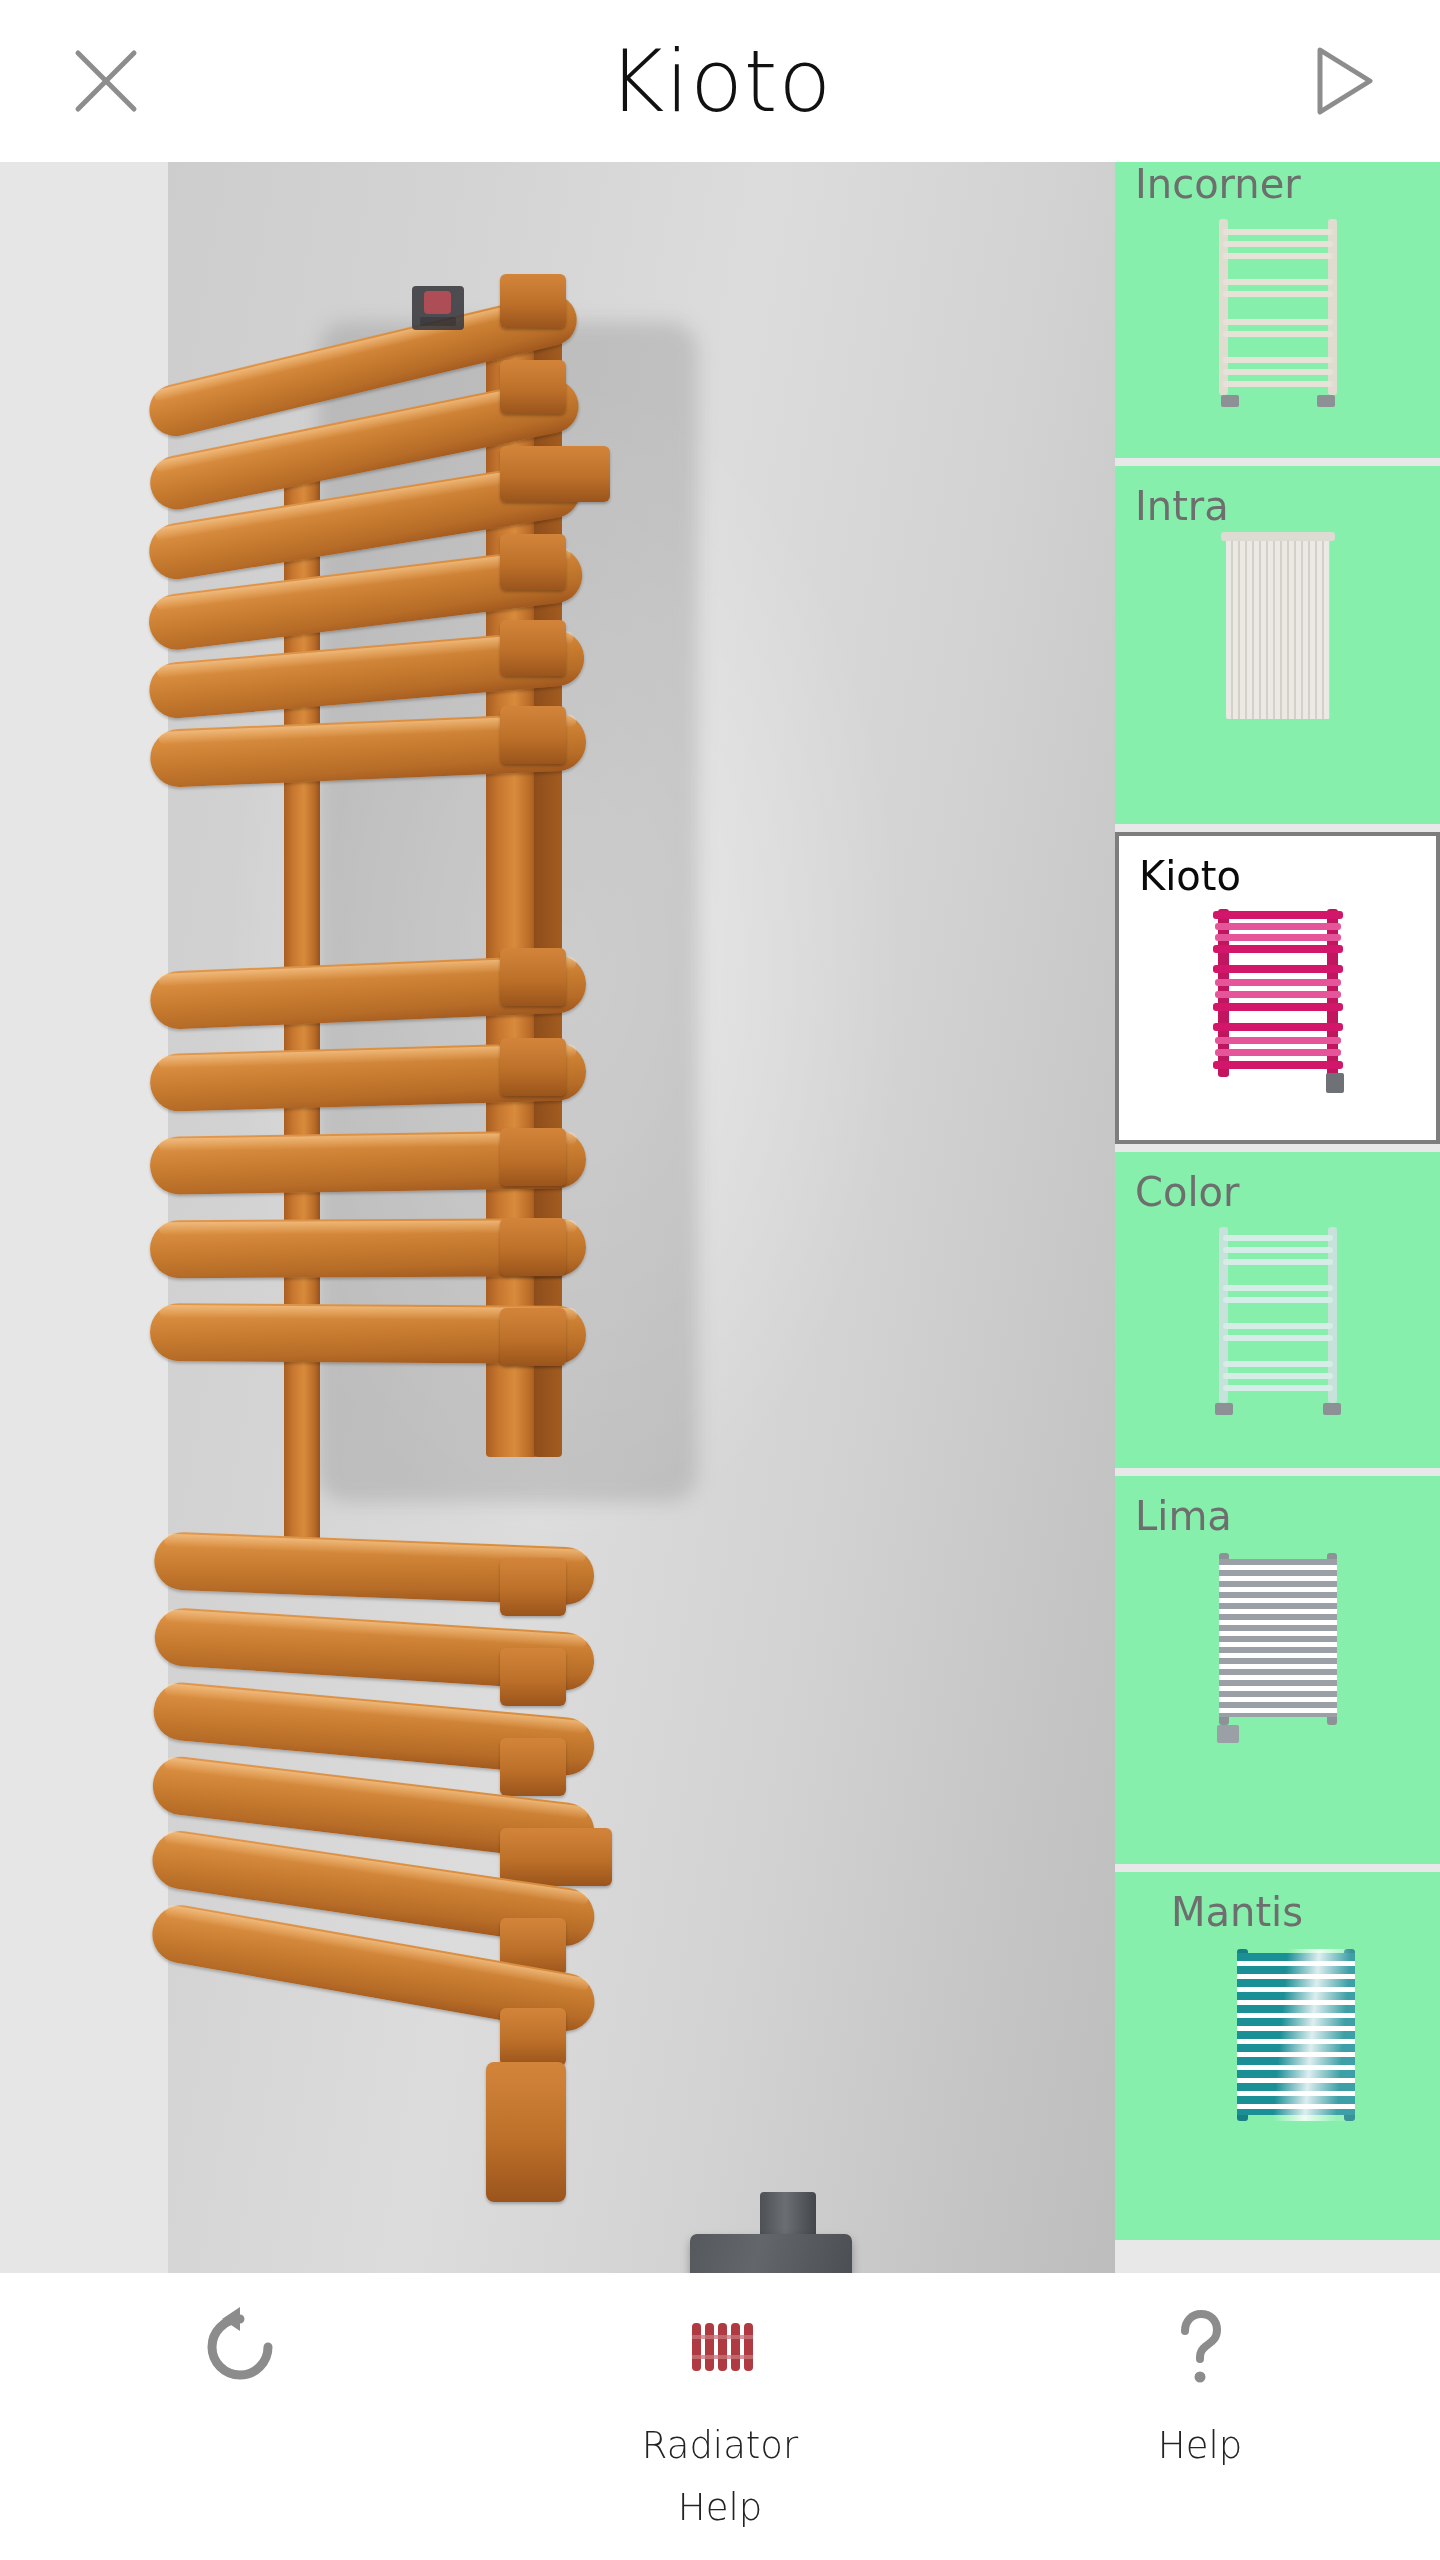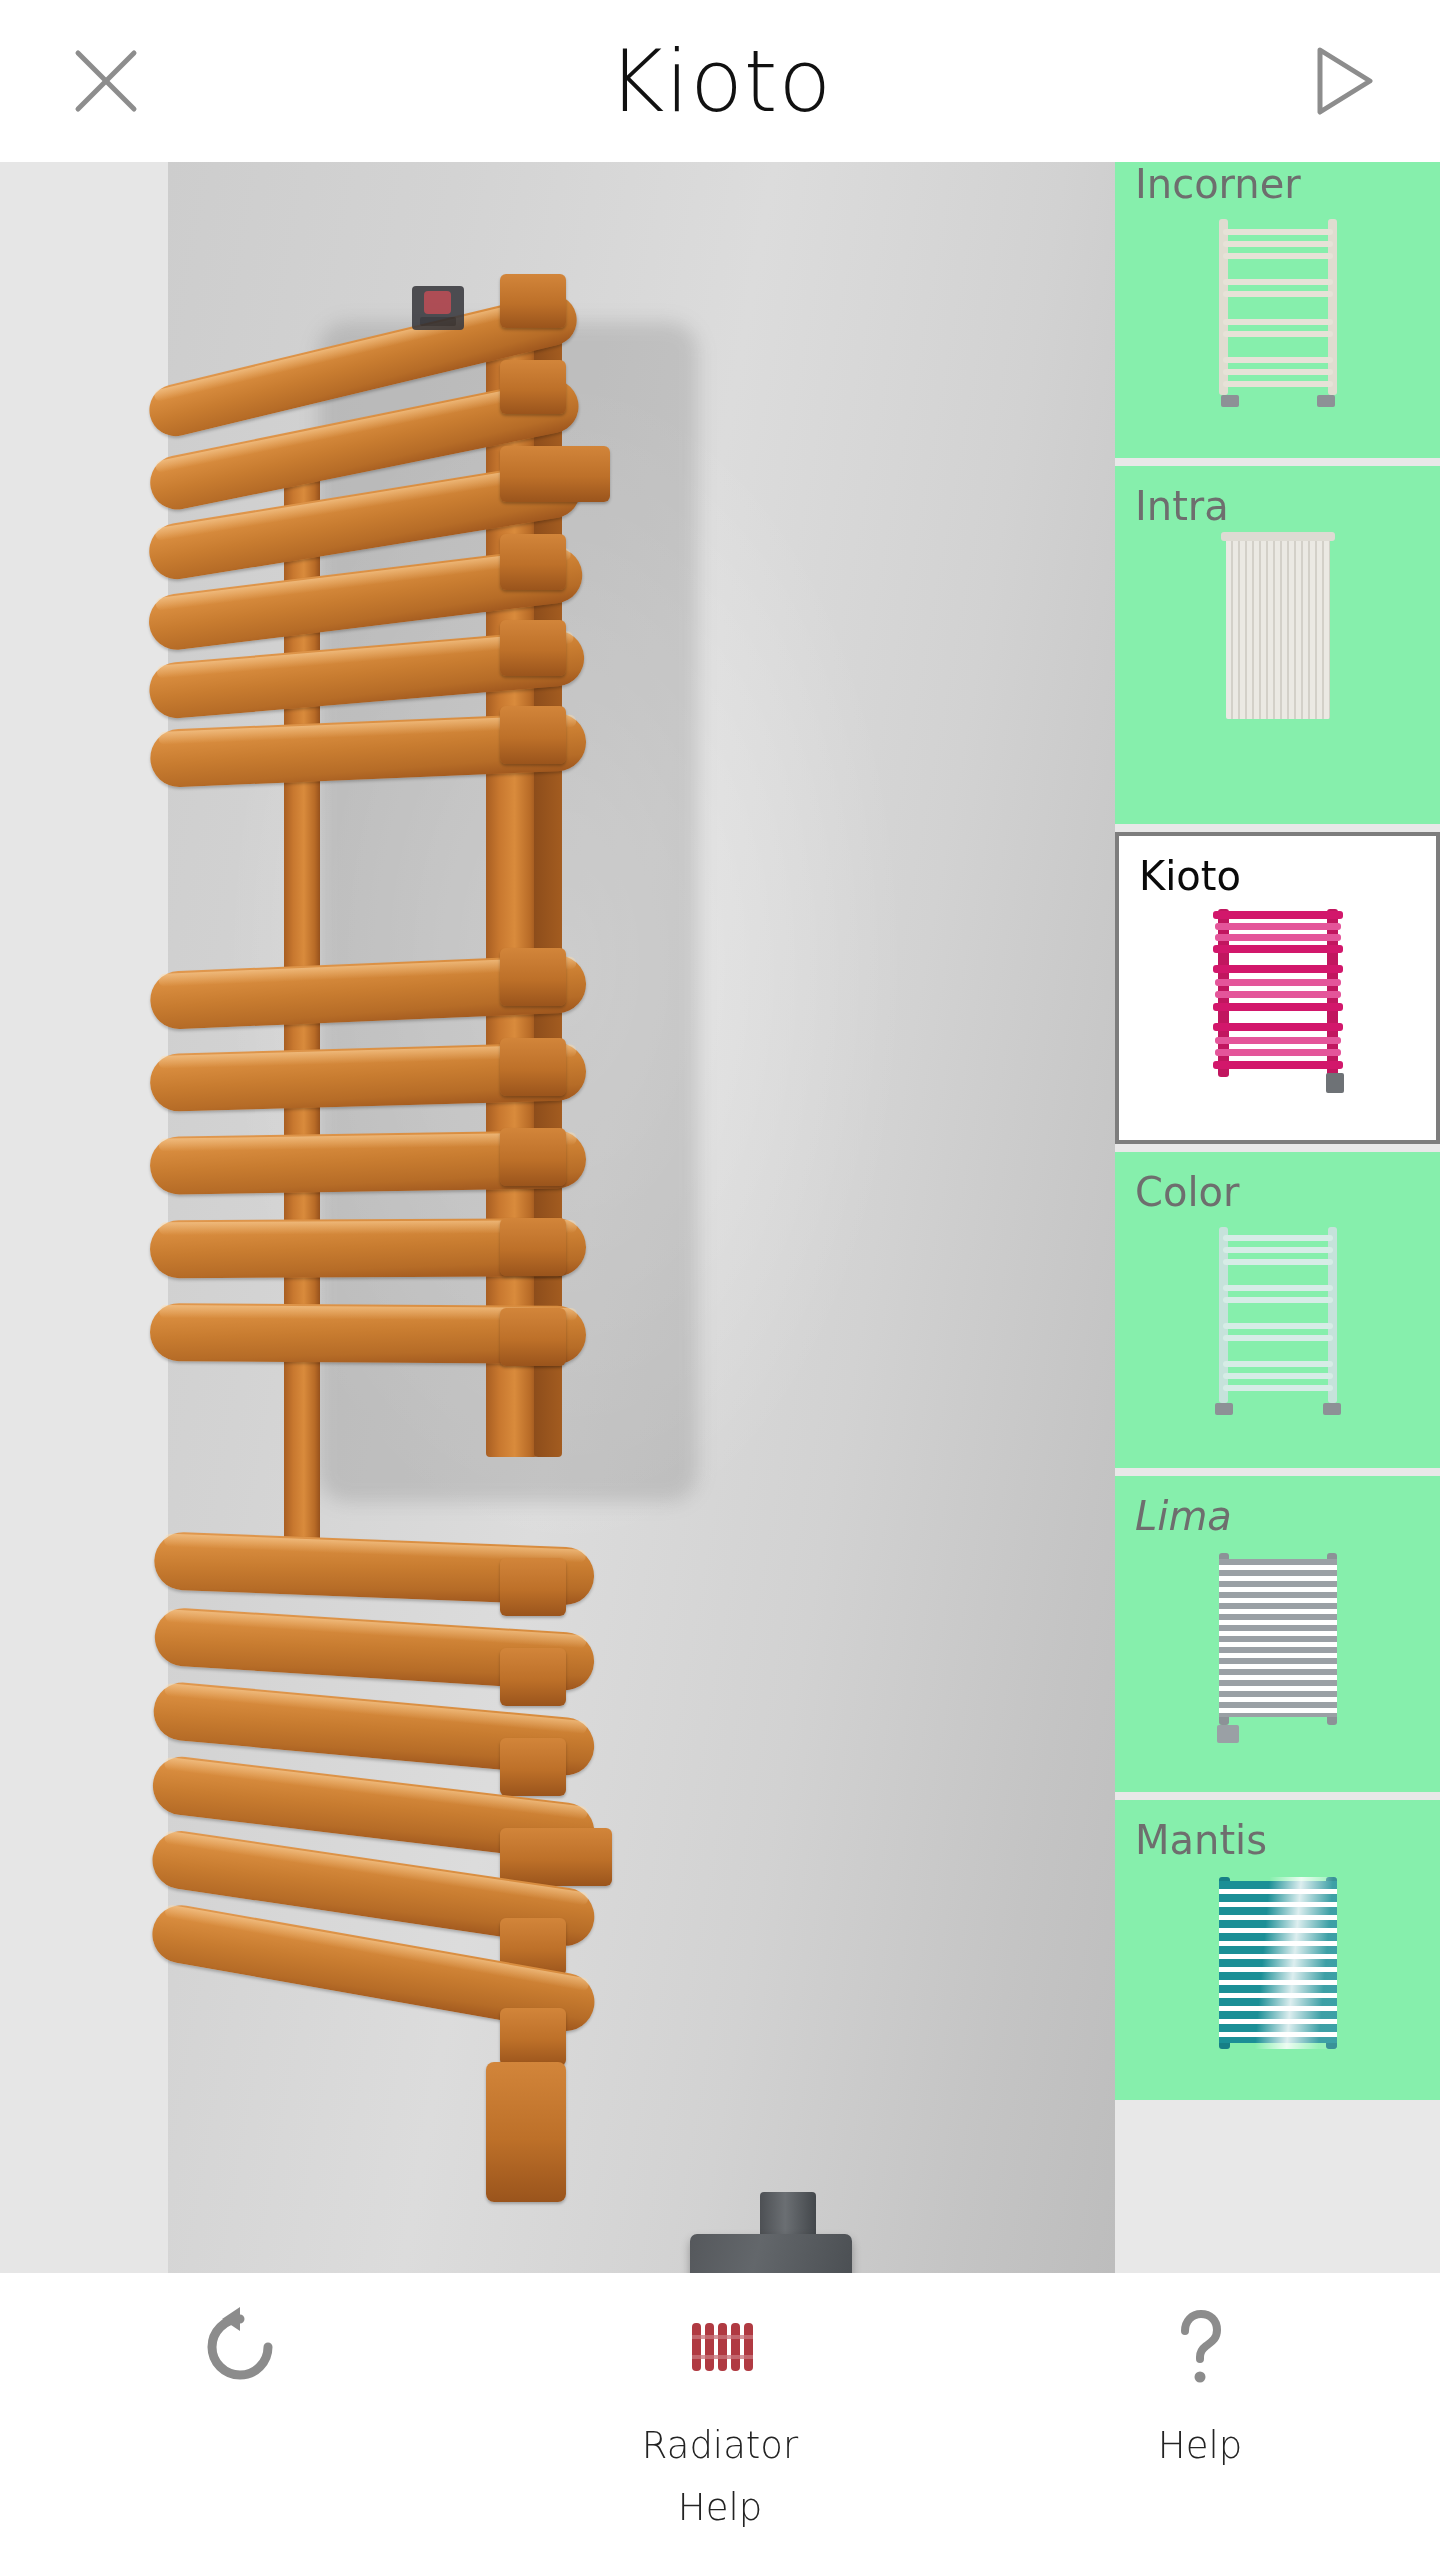--- a/index.html
+++ b/index.html
@@ -332,34 +332,34 @@
           <div class="rung" style="top:108px;background:#d6ece6;"></div>
           <div class="rung" style="top:134px;background:#d6ece6;"></div>
           <div class="rung" style="top:146px;background:#d6ece6;"></div>
           <div class="rung" style="top:158px;background:#d6ece6;"></div>
           <div class="foot" style="left:-4px;"></div>
           <div class="foot" style="right:-4px;"></div>
         </div>
       </div>
     </div>
 
-    <div class="card" style="height:316px;font-style:italic;">
+    <div class="card" style="height:388px;">
       <div class="card-title">Lima</div>
       <div class="card-thumb">
         <div class="tn" style="width:118px;height:172px;">
           <div class="frame l" style="background:#8c9297;width:10px;"></div>
           <div class="frame r" style="background:#8c9297;width:10px;"></div>
           <div style="position:absolute;left:0;right:0;top:6px;bottom:8px;
             background:repeating-linear-gradient(180deg,#9aa0a5 0 6px,#ffffff 6px 11px);"></div>
           <div style="position:absolute;left:-2px;bottom:-18px;width:22px;height:18px;background:#9aa0a5;border-radius:2px;"></div>
         </div>
       </div>
     </div>
 
-    <div class="card" style="height:300px;">
+    <div class="card" style="height:368px;padding-left:36px;">
       <div class="card-title">Mantis</div>
       <div class="card-thumb">
         <div class="tn" style="width:118px;height:172px;">
           <div class="frame l" style="background:#177f86;width:11px;"></div>
           <div class="frame r" style="background:#177f86;width:11px;"></div>
           <div style="position:absolute;left:0;right:0;top:4px;bottom:6px;
             background:repeating-linear-gradient(180deg,#1b8f96 0 8px,#ffffff 8px 13px);"></div>
           <div style="position:absolute;left:0;right:0;top:0;bottom:0;
             background:linear-gradient(95deg, rgba(255,255,255,0) 38%, rgba(255,255,255,0.85) 62%, rgba(255,255,255,0.15) 86%);"></div>
         </div>

